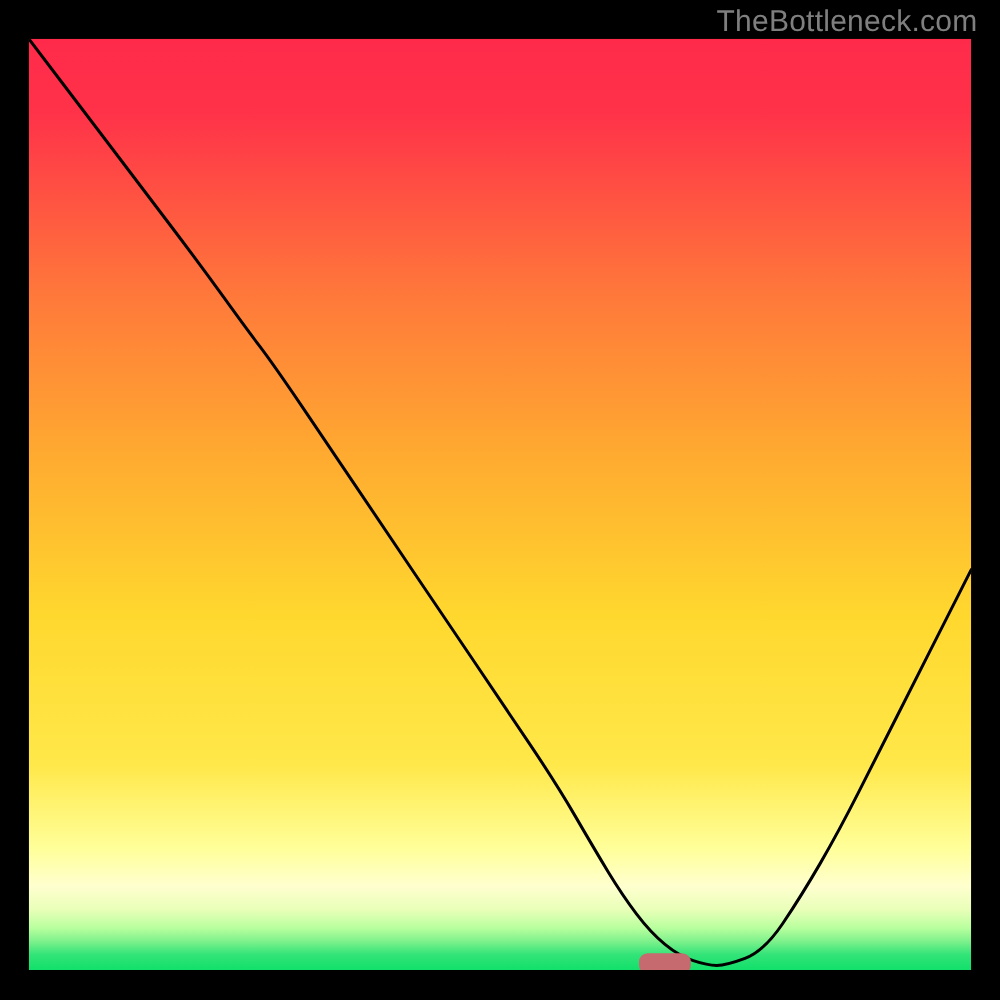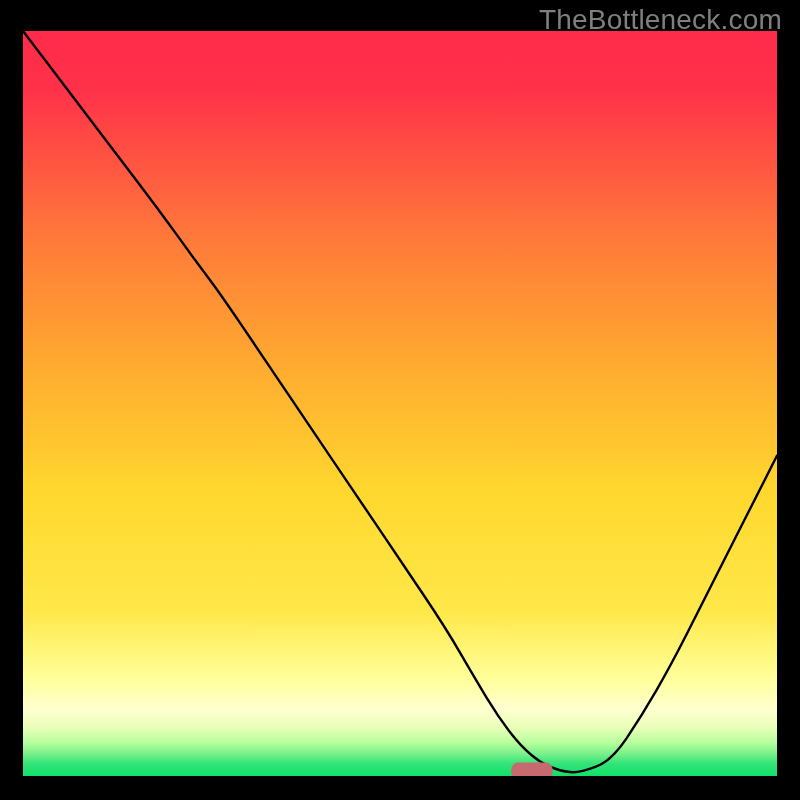--- a/index.html
+++ b/index.html
@@ -16,21 +16,21 @@
     left: 0;
     top: 0;
     width: 800px;
     height: 800px;
     background: #000;
   }
   .watermark {
     position: absolute;
     top: 4px;
     right: 18px;
-    font-size: 28px;
+    font-size: 24px;
     color: #7f7f7f;
     font-weight: 500;
     letter-spacing: 0.2px;
   }
   svg {
     position: absolute;
     left: 0;
     top: 0;
   }
 </style>

